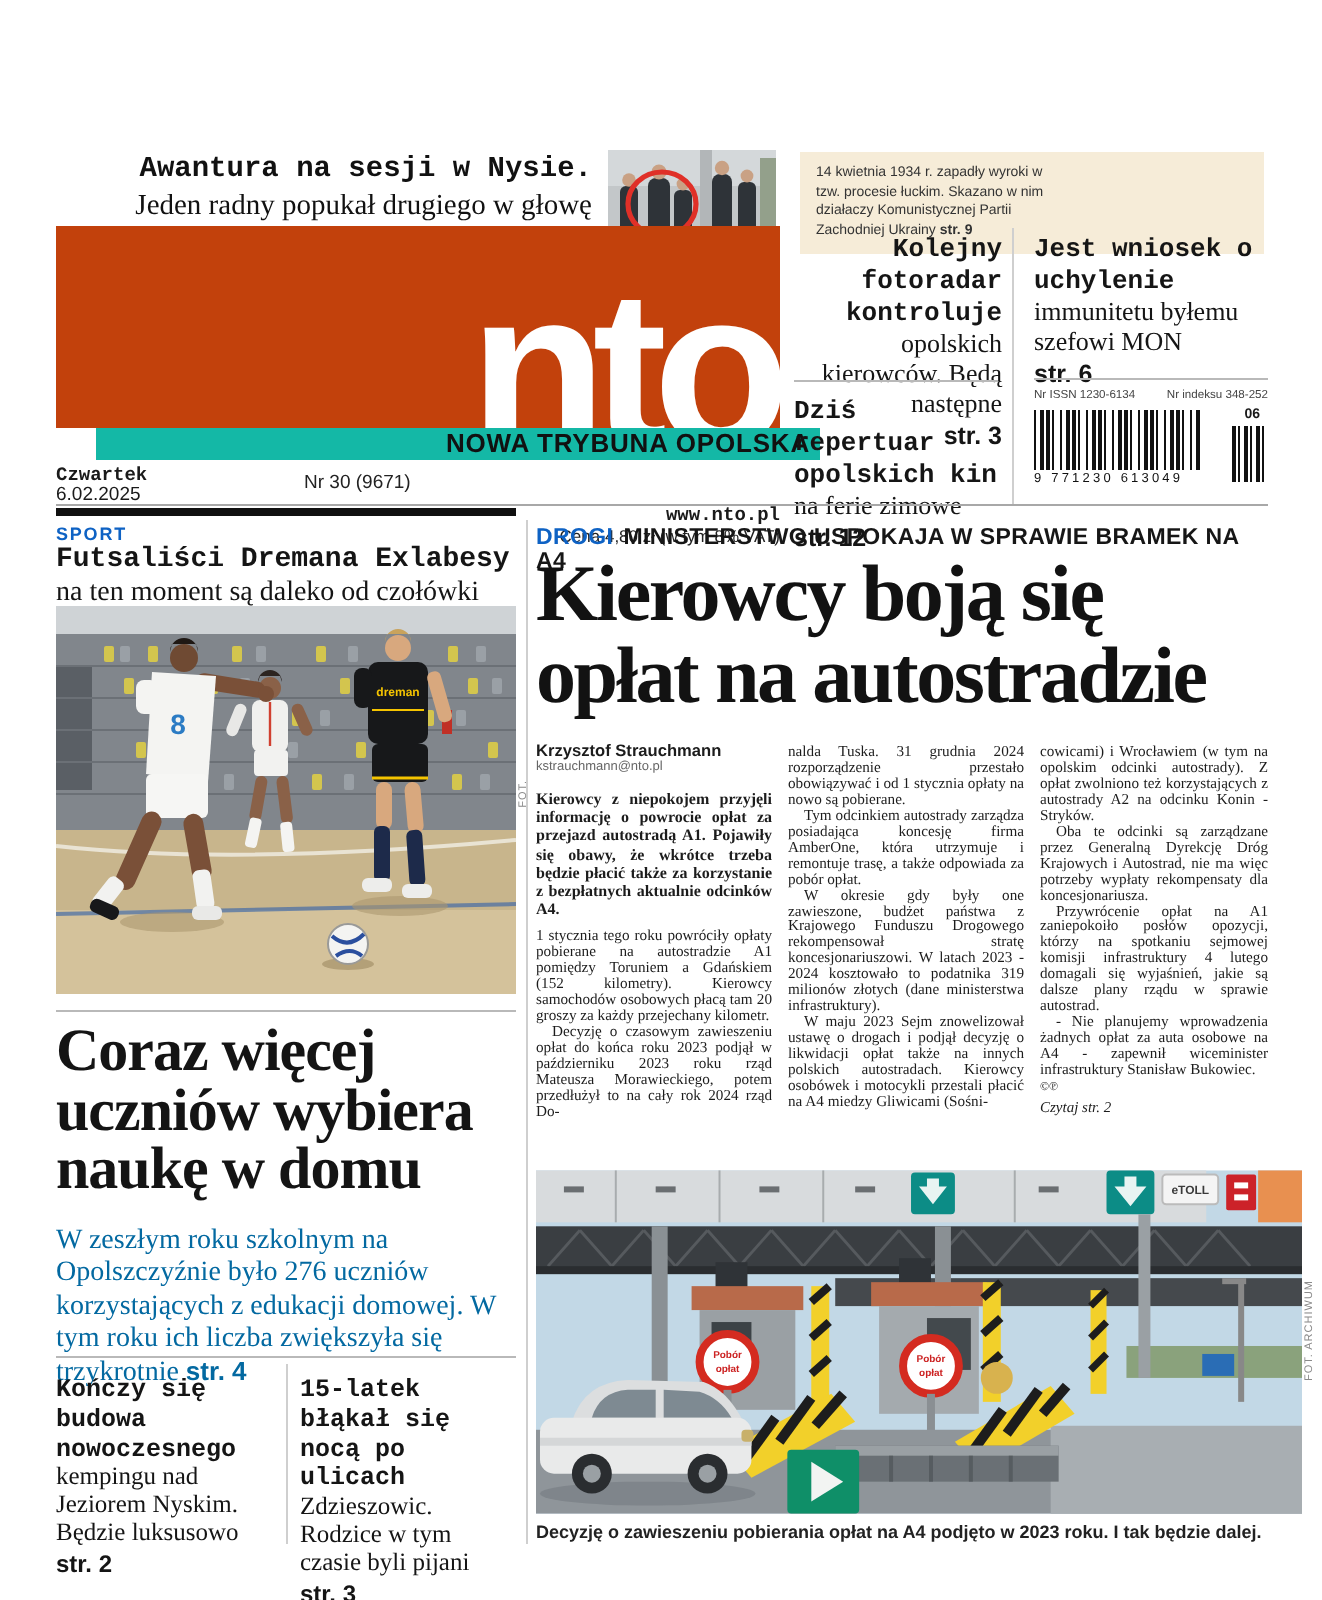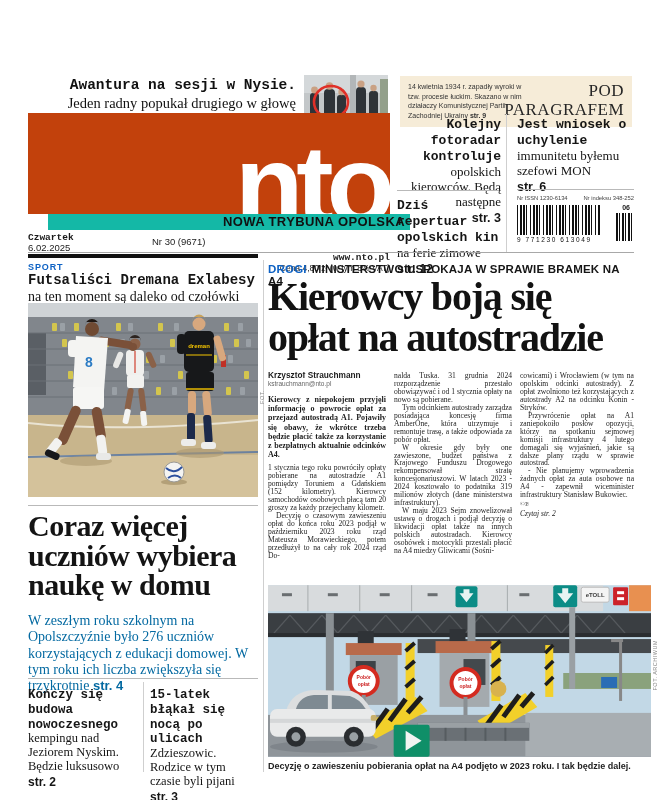--- a/index.html
+++ b/index.html
@@ -129,24 +129,20 @@
         <circle cx="57" cy="9" r="3.6"></circle>
         <circle cx="69.5" cy="13" r="3.2"></circle>
       </g>
       <ellipse cx="27" cy="27" rx="17" ry="16" fill="none" stroke="#e03028" stroke-width="2.6"></ellipse>
     </svg>
   </div>
 
   <div id="pod-box" class="abs">
     <div id="pod-text">
       <span>14 kwietnia 1934 r. zapadły wyroki w tzw. procesie łuckim. Skazano w nim działaczy Komunistycznej Partii Zachodniej Ukrainy </span><span class="pref">str. 9</span>
-    </div>
-    <div id="pod-logo">
-      <div>POD</div>
-      <div>PARAGRAFEM</div>
     </div>
   </div>
 
   <div id="mast-blue" class="abs">
     <div id="nto-logo">nto</div>
   </div>
   <div id="mast-yellow" class="abs">
     <span>NOWA TRYBUNA OPOLSKA</span>
   </div>
   <div id="meta-day" class="abs">
@@ -353,20 +349,21 @@
     <p class="ind">Decyzję o czasowym zawieszeniu opłat do końca roku 2023 podjął w październiku 2023 roku rząd Mateusza Morawieckiego, potem przedłużył to na cały rok 2024 rząd Do-</p>
   </div>
   <div id="acol2" class="abs artcol">
     <p>nalda Tuska. 31 grudnia 2024 rozporządzenie przestało obowiązywać i od 1 stycznia opłaty na nowo są pobierane.</p>
     <p class="ind">Tym odcinkiem autostrady zarządza posiadająca koncesję firma AmberOne, która utrzymuje i remontuje trasę, a także odpowiada za pobór opłat.</p>
     <p class="ind">W okresie gdy były one zawieszone, budżet państwa z Krajowego Funduszu Drogowego rekompensował stratę koncesjonariuszowi. W latach 2023 - 2024 kosztowało to podatnika 319 milionów złotych (dane ministerstwa infrastruktury).</p>
     <p class="ind">W maju 2023 Sejm znowelizował ustawę o drogach i podjął decyzję o likwidacji opłat także na innych polskich autostradach. Kierowcy osobówek i motocykli przestali płacić na A4 miedzy Gliwicami (Sośni-</p>
   </div>
   <div id="acol3" class="abs artcol">
     <p>cowicami) i Wrocławiem (w tym na opolskim odcinki autostrady). Z opłat zwolniono też korzystających z autostrady A2 na odcinku Konin - Stryków.</p>
+    <p class="ind">Oba te odcinki są zarządzane przez Generalną Dyrekcję Dróg Krajowych i Autostrad, nie ma więc potrzeby wypłaty rekompensaty dla koncesjonariusza.</p>
     <p class="ind">Przywrócenie opłat na A1 zaniepokoiło posłów opozycji, którzy na spotkaniu sejmowej komisji infrastruktury 4 lutego domagali się wyjaśnień, jakie są dalsze plany rządu w sprawie autostrad.</p>
     <p class="ind">- Nie planujemy wprowadzenia żadnych opłat za auta osobowe na A4 - zapewnił wiceminister infrastruktury Stanisław Bukowiec.</p>
     <div id="rights">©℗</div>
     <div id="readmore">Czytaj str. 2</div>
   </div>
 
   <div id="toll-photo" class="abs">
     <svg width="383" height="172" viewBox="0 0 384 172">
       <rect width="384" height="172" fill="#c2d8e6"></rect>
       <rect x="296" y="88" width="88" height="16" fill="#8aa27c"></rect>

